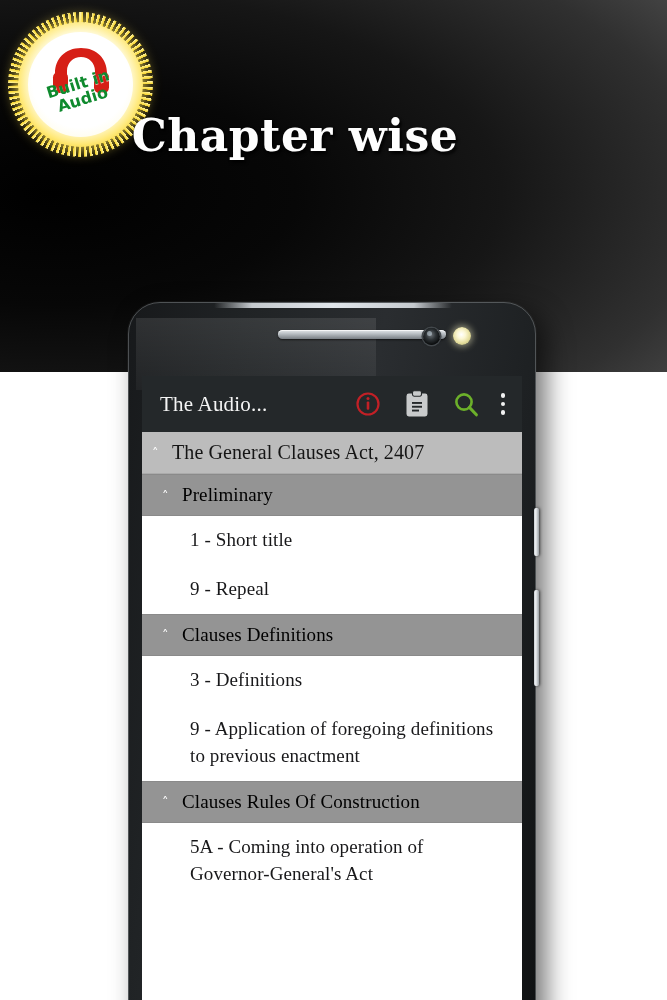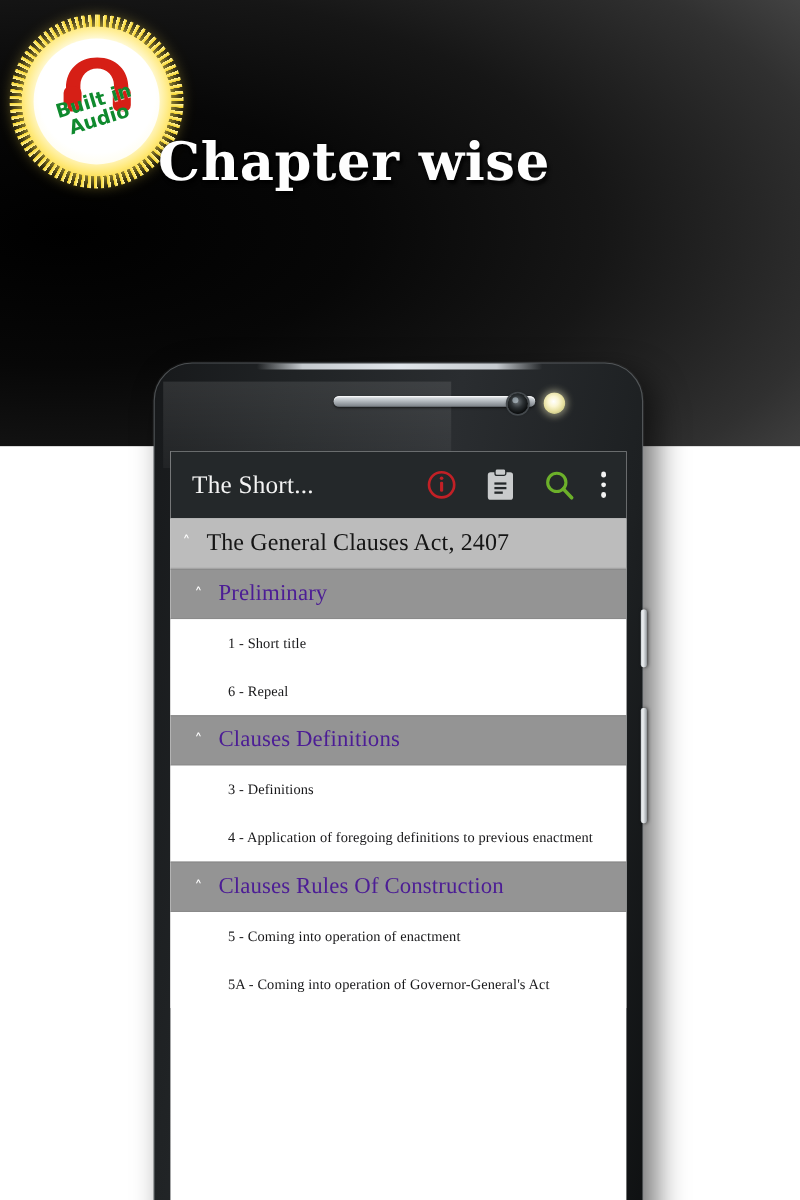--- a/index.html
+++ b/index.html
@@ -174,29 +174,29 @@
   .row-l1 .row-label {
     font-size:20px; color:#151515; font-weight:400; letter-spacing:0.1px;
   }
   .row-l2 {
     background:#949494;
     padding-left:40px;
     border-top:1px solid #8a8a8a;
     border-bottom:1px solid #8a8a8a;
   }
   .row-l2 .row-label {
-    font-size:19px; color:#4c1d95; font-weight:400; letter-spacing:0.1px;
+    font-size:19px; color:#000000; font-weight:400; letter-spacing:0.1px;
   }
   .row-item {
     background:#ffffff;
     padding-left:48px; padding-right:18px;
     padding-top:11px; padding-bottom:11px;
   }
   .row-item .row-label {
-    font-size:12px; color:#18181a; line-height:1.42; letter-spacing:0.1px;
+    font-size:19px; color:#18181a; line-height:1.42; letter-spacing:0.1px;
   }
   .caret {
     position:absolute; left:0; top:0; height:100%;
     display:flex; align-items:center;
     color:#ffffff; font-size:13px; line-height:1;
     font-family:"DejaVu Sans","Liberation Sans",sans-serif;
   }
   .row-l1 .caret { left:10px; }
   .row-l2 .caret { left:20px; }
 </style>
@@ -236,21 +236,21 @@
     <div class="speaker-grille"></div>
     <div class="front-camera"></div>
     <div class="front-flash"></div>
 
     <div class="side-btn side-btn-power"></div>
     <div class="side-btn side-btn-volume"></div>
 
     <div class="screen">
 
       <div class="appbar">
-        <div class="appbar-title">The Short...</div>
+        <div class="appbar-title">The Audio...</div>
 
         <div class="appbar-actions">
 
           <div class="appbar-btn">
             <svg width="26" height="26" viewBox="0 0 26 26">
               <circle cx="13" cy="13" r="10.5" fill="none" stroke="#c22026" stroke-width="2.2"></circle>
               <circle cx="13" cy="7.6" r="1.5" fill="#c22026"></circle>
               <rect x="11.7" y="10.4" width="2.6" height="8.4" rx="1.1" fill="#c22026"></rect>
             </svg>
           </div>
@@ -278,24 +278,23 @@
             <i></i>
           </div>
 
         </div>
       </div>
 
       <div class="list" id="section-list">
           <div class="row row-l1"><span class="caret">˄</span><span class="row-label">The General Clauses Act, 2407</span></div>
           <div class="row row-l2"><span class="caret">˄</span><span class="row-label">Preliminary</span></div>
           <div class="row row-item"><span class="row-label">1 - Short title</span></div>
-          <div class="row row-item"><span class="row-label">6 - Repeal</span></div>
+          <div class="row row-item"><span class="row-label">9 - Repeal</span></div>
           <div class="row row-l2"><span class="caret">˄</span><span class="row-label">Clauses Definitions</span></div>
           <div class="row row-item"><span class="row-label">3 - Definitions</span></div>
-          <div class="row row-item"><span class="row-label">4 - Application of foregoing definitions to previous enactment</span></div>
+          <div class="row row-item"><span class="row-label">9 - Application of foregoing definitions to previous enactment</span></div>
           <div class="row row-l2"><span class="caret">˄</span><span class="row-label">Clauses Rules Of Construction</span></div>
-          <div class="row row-item"><span class="row-label">5 - Coming into operation of enactment</span></div>
           <div class="row row-item"><span class="row-label">5A - Coming into operation of Governor-General's Act</span></div>
         </div>
 
     </div>
   </div>
 </div>
 
 </body></html>

